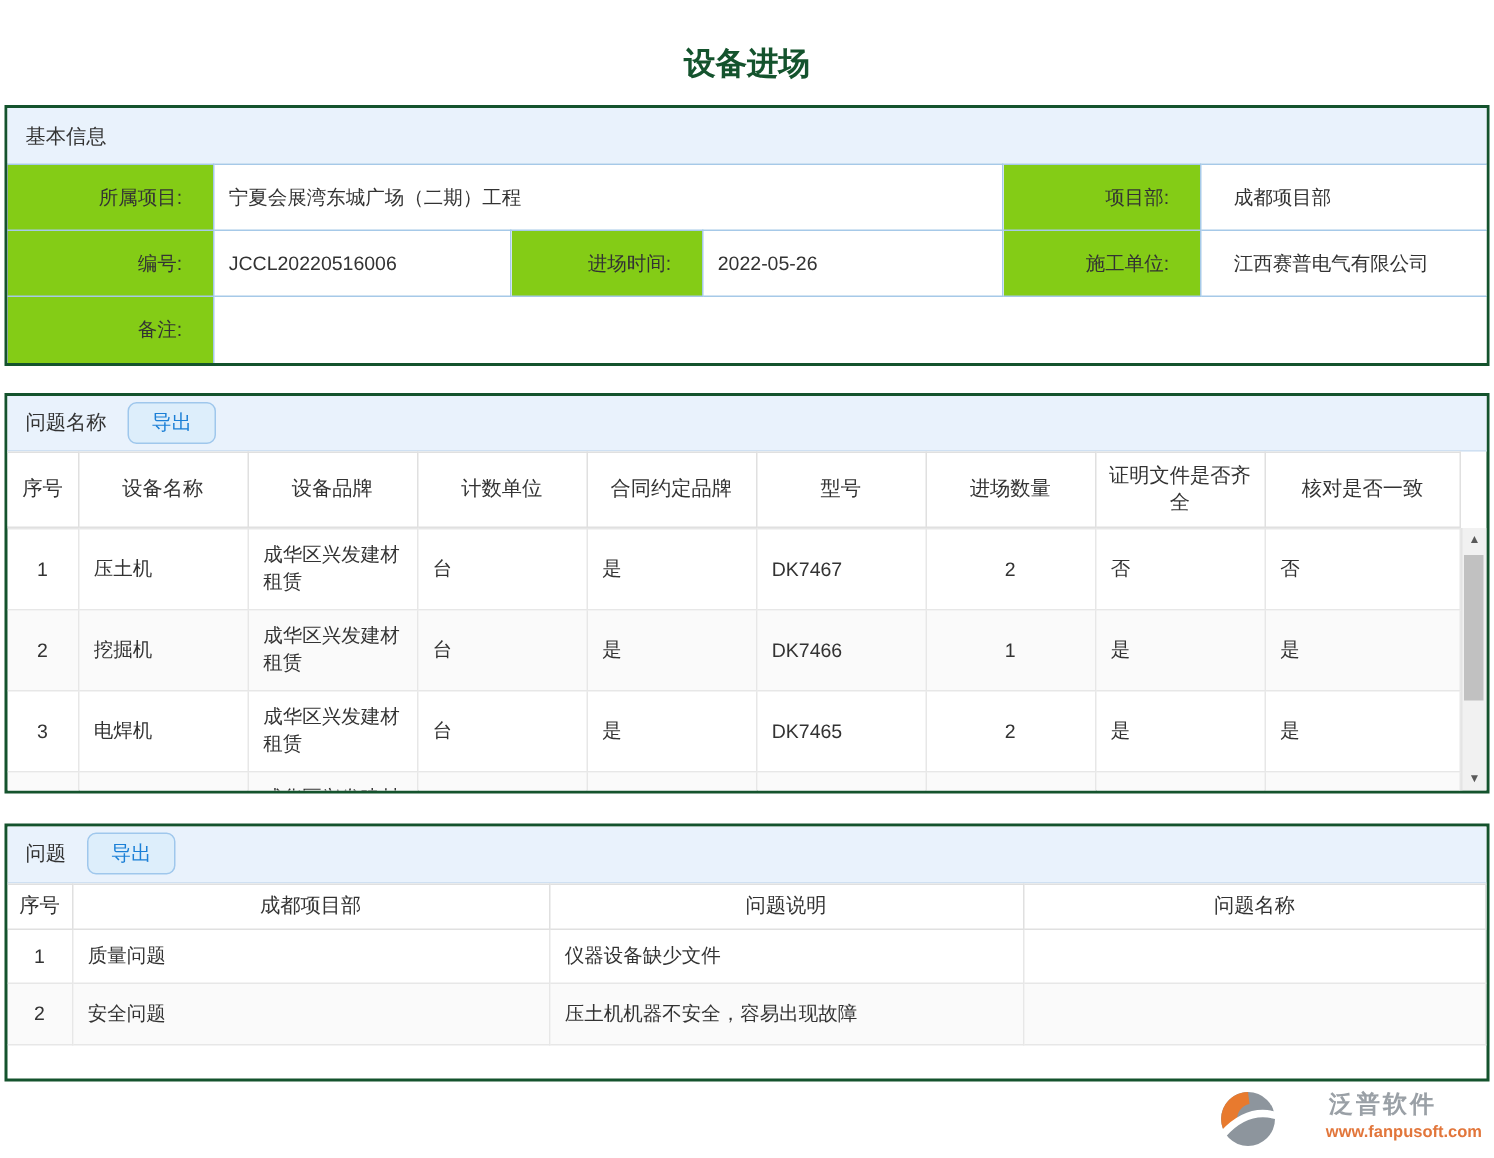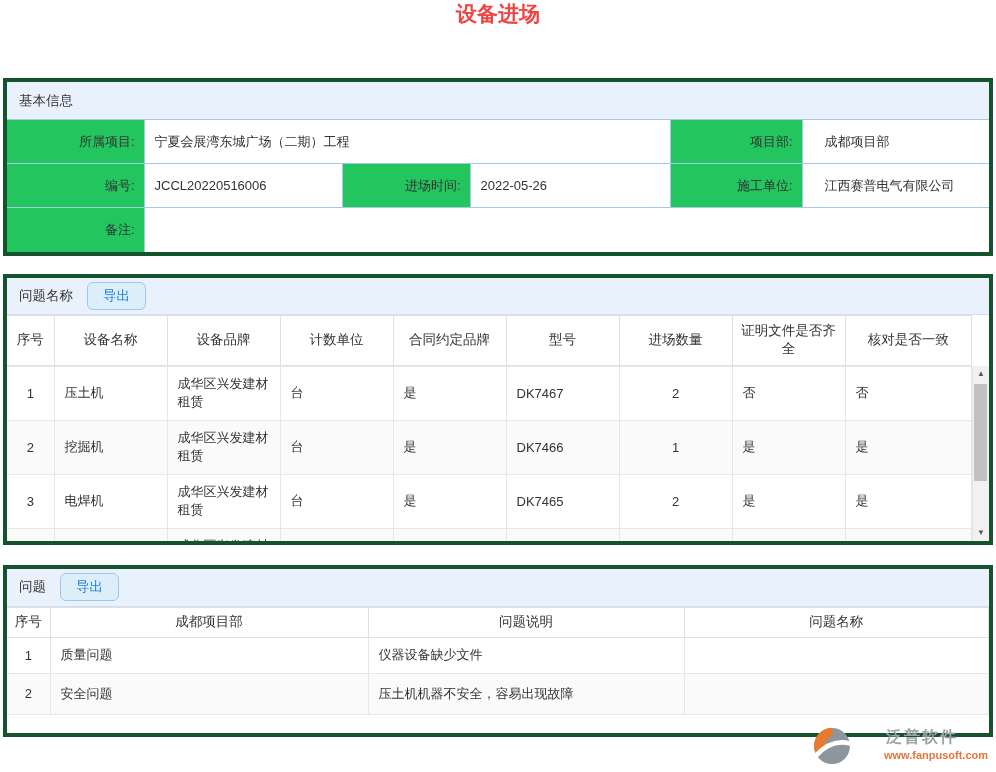--- a/index.html
+++ b/index.html
@@ -6,26 +6,27 @@
   html, body { width: 996px; height: 772px; background: #ffffff; overflow: hidden; }
   body {
     font-family: "Liberation Sans", "DejaVu Sans", sans-serif;
     color: #333333;
     position: relative;
   }
   .page-title {
     text-align: center;
     font-size: 21px;
     font-weight: bold;
-    color: #ef4444;
-    height: 78px;
+    color: #14532d;
+    padding-top: 28px;
+    height: 70px;
   }
   .panel {
     margin: 0 3px;
-    border: 4px solid #14532d;
+    border: 2px solid #14532d;
     background: #ffffff;
   }
   .section-bar {
     background: #e9f2fc;
     height: 37px;
     display: flex;
     align-items: center;
     gap: 14px;
     padding: 0 12px;
     font-size: 13.5px;
@@ -45,24 +46,24 @@
   .basic-table { width: 100%; border-collapse: collapse; table-layout: fixed; }
   .basic-table td {
     border: 1px solid #a6c9e8;
     height: 44px;
     font-size: 13px;
     padding: 4px 10px;
     vertical-align: middle;
     overflow: hidden;
   }
   .basic-table td.lbl {
-    background: #22c55e;
+    background: #84cc16;
     text-align: right;
     color: #333333;
-    padding-right: 9px;
+    padding-right: 20px;
   }
   .basic-table td.val { background: #ffffff; text-align: left; }
   .basic-table tr td:first-child { border-left: none; }
   .basic-table tr td:last-child { border-right: none; padding-left: 22px; }
   .basic-table tr:last-child td { border-bottom: none; }
   
   .grid { border-collapse: collapse; table-layout: fixed; }
   .grid th {
     border: 1px solid #e0e0e0;
     background: #ffffff;

